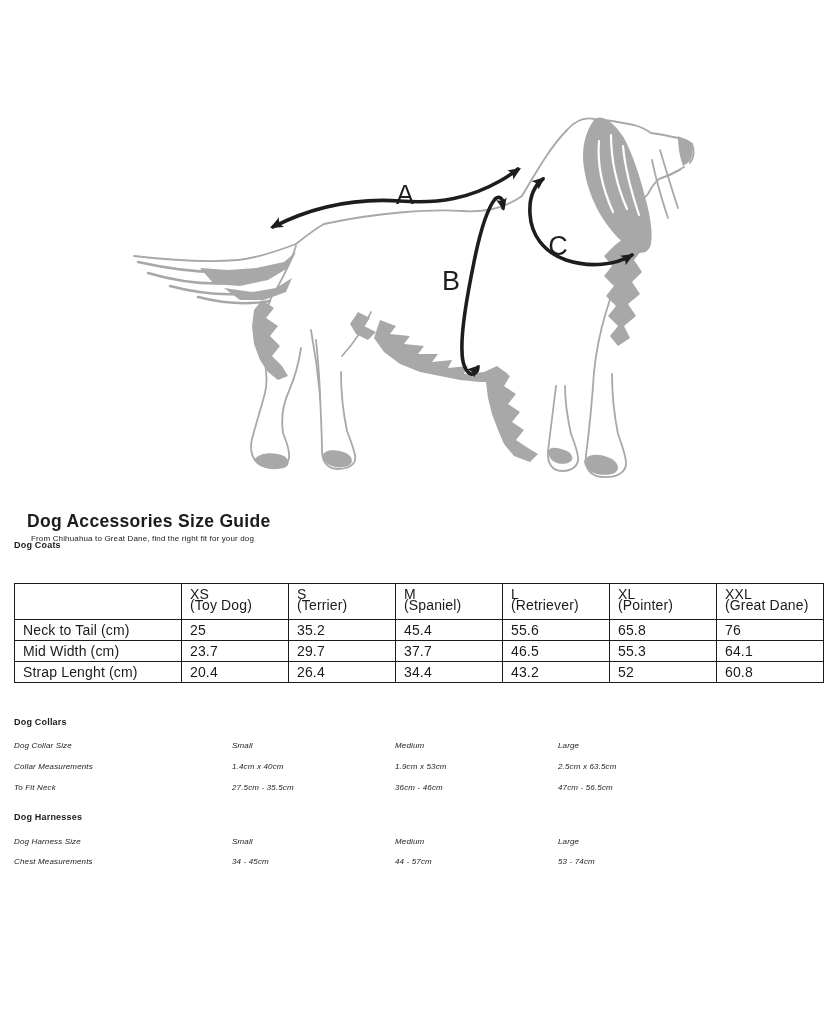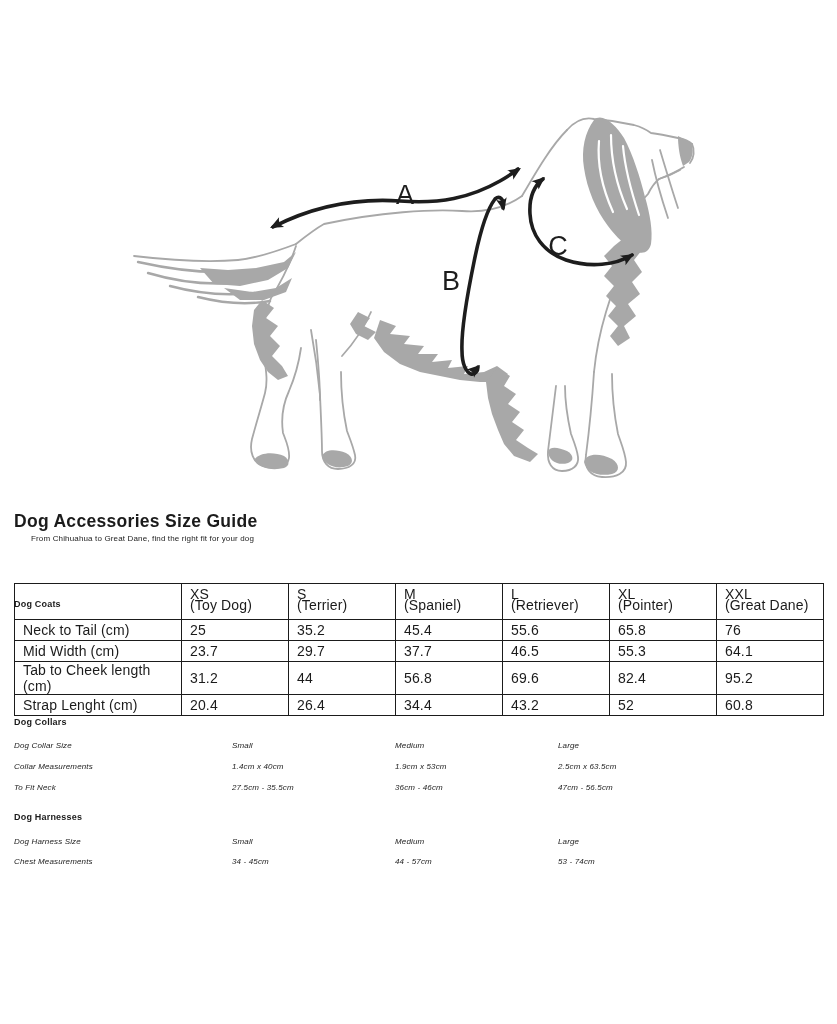--- a/index.html
+++ b/index.html
@@ -5,24 +5,24 @@
   html,body{margin:0;padding:0;}
   body{
     width:837px;height:1024px;position:relative;background:#ffffff;overflow:hidden;
     font-family:"Liberation Sans", sans-serif;color:#1b1b1b;
   }
   .abs{position:absolute;}
   
   #diagram{position:absolute;left:0;top:0;width:837px;height:505px;}
   #diagram text{font-family:"Liberation Sans", sans-serif;font-size:27px;}
   
-  .page-title{left:14px;top:511px;font-size:17.5px;font-weight:700;letter-spacing:.3px;}
+  .page-title{left:27px;top:511px;font-size:17.5px;font-weight:700;letter-spacing:.3px;}
   .page-subtitle{left:14px;top:534px;font-size:8px;letter-spacing:.15px;margin-left:17px;}
   .section-h{font-size:9px;font-weight:700;letter-spacing:.2px;}
-  .h-coats{left:14px;top:599px;}
+  .h-coats{left:14px;top:540px;}
   .h-collars{left:14px;top:717px;}
   .h-harness{left:14px;top:812px;}
   
   table.coats{
     position:absolute;left:14px;top:583px;width:809px;
     border-collapse:collapse;table-layout:fixed;
     font-size:14px;letter-spacing:.15px;color:#1b1b1b;
   }
   table.coats col.c0{width:167px;}
   table.coats col.cn{width:107px;}
@@ -189,29 +189,20 @@
     <tr>
       <td>Mid Width (cm)</td>
       <td>23.7</td>
       <td>29.7</td>
       <td>37.7</td>
       <td>46.5</td>
       <td>55.3</td>
       <td>64.1</td>
     </tr>
     <tr>
-      <td>Tab to Cheek length (cm)</td>
-      <td>31.2</td>
-      <td>44</td>
-      <td>56.8</td>
-      <td>69.6</td>
-      <td>82.4</td>
-      <td>95.2</td>
-    </tr>
-    <tr>
       <td>Strap Lenght (cm)</td>
       <td>20.4</td>
       <td>26.4</td>
       <td>34.4</td>
       <td>43.2</td>
       <td>52</td>
       <td>60.8</td>
     </tr>
   </tbody>
 </table>

